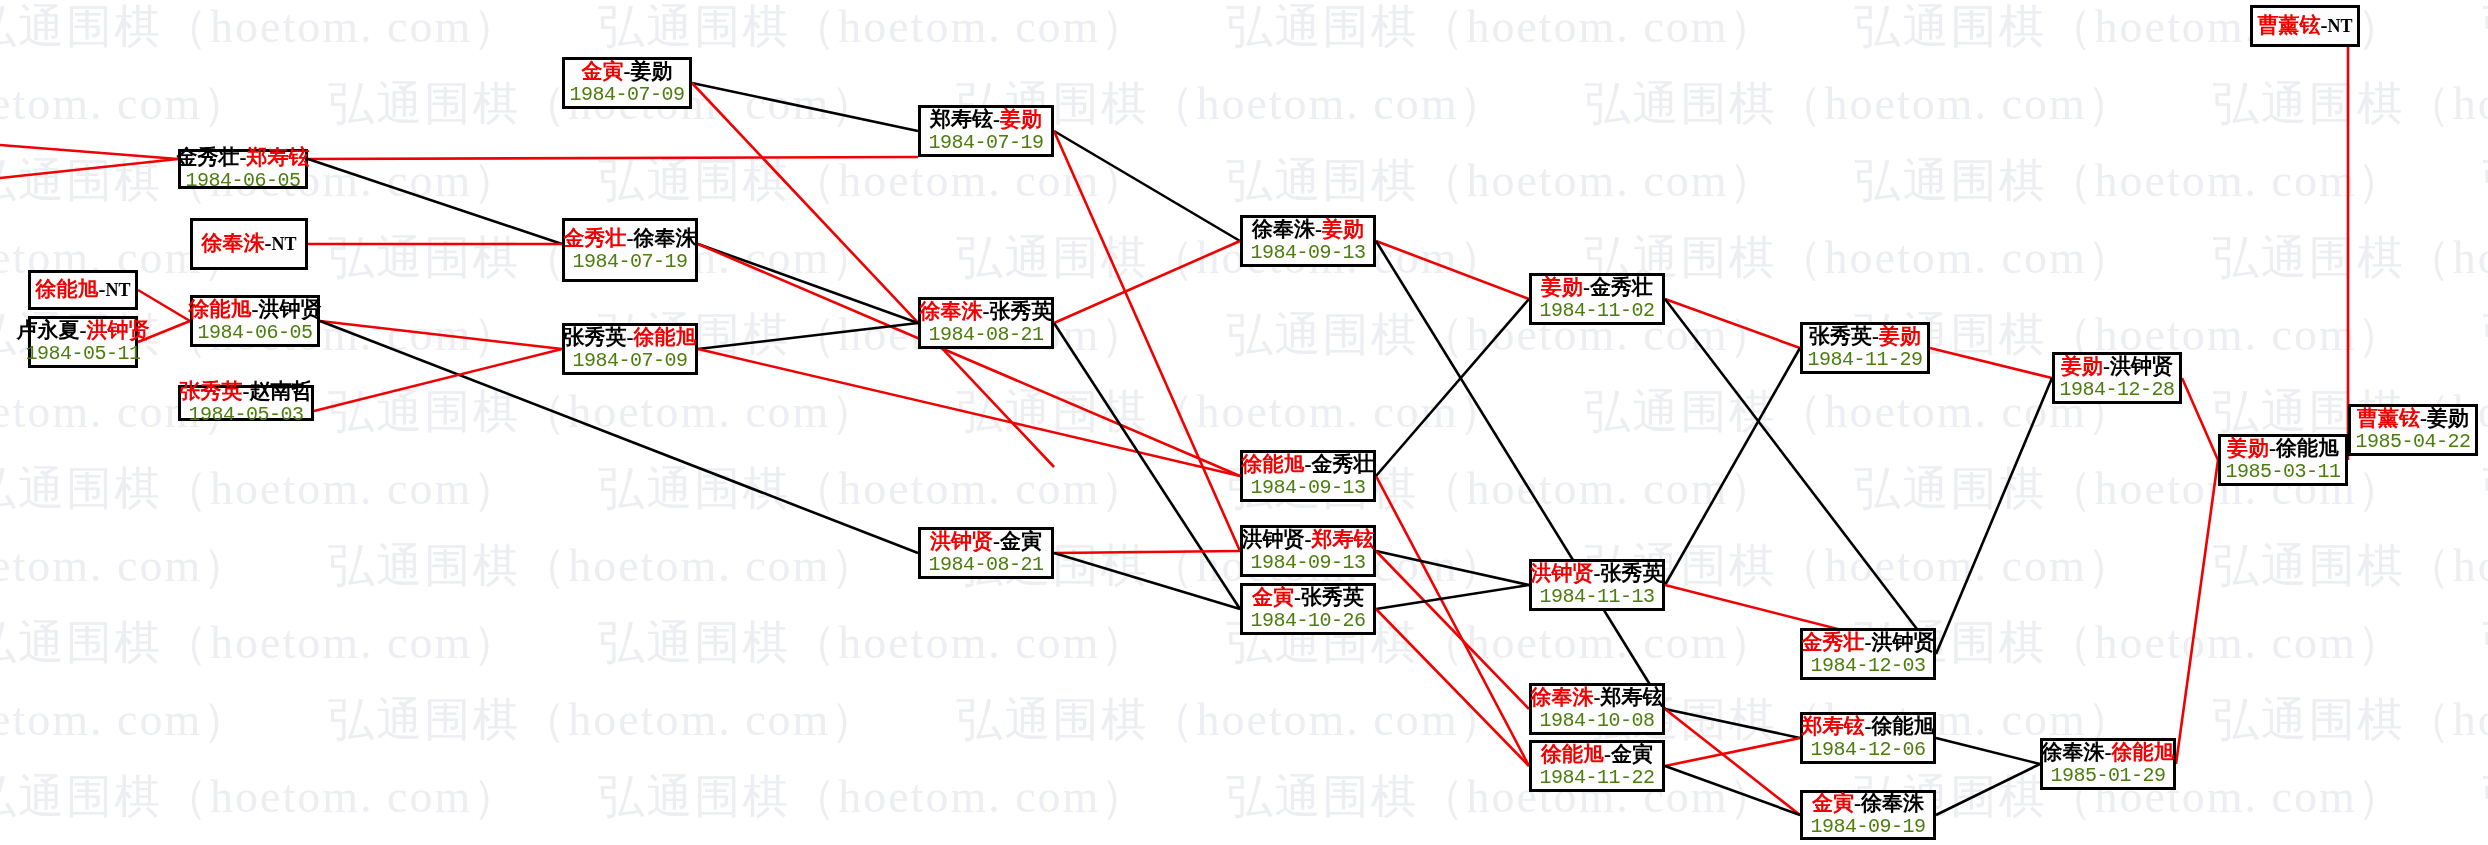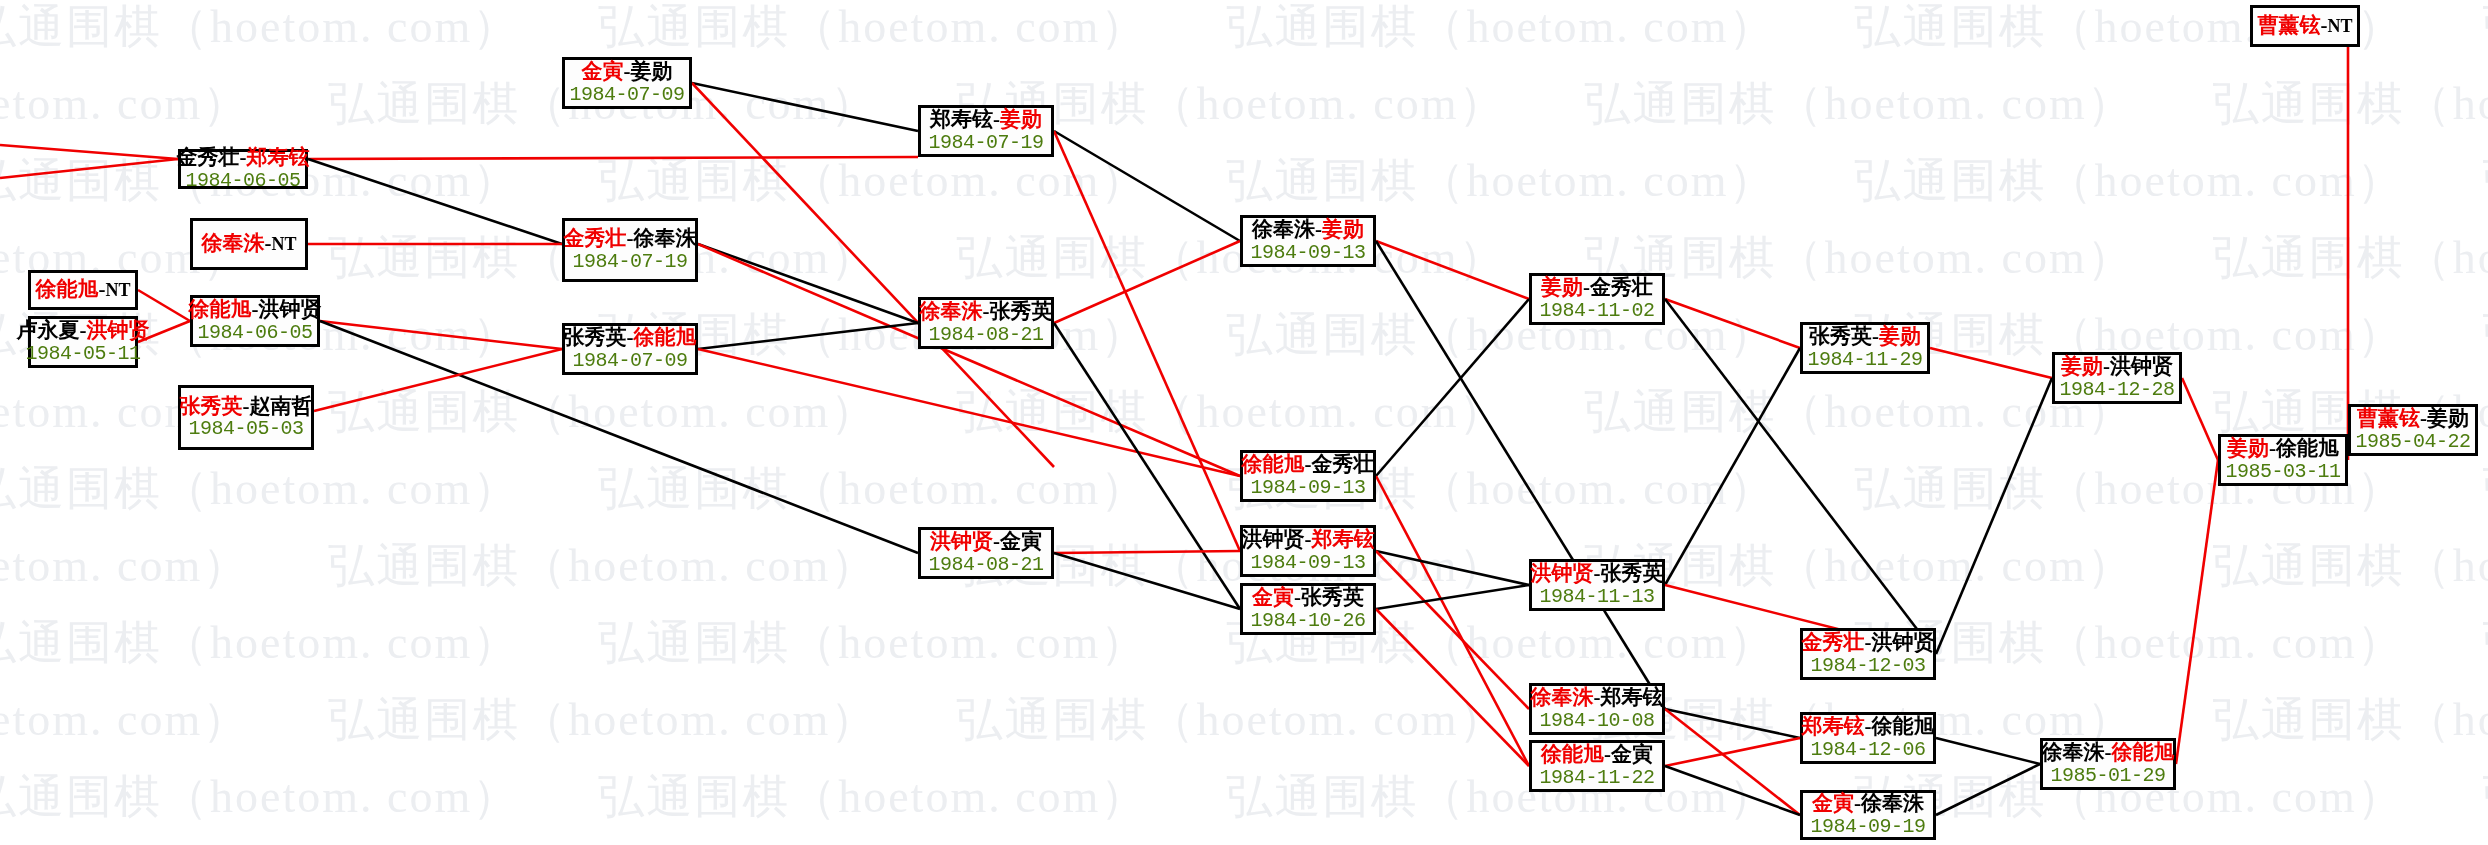--- a/index.html
+++ b/index.html
@@ -141,21 +141,21 @@
         <div class="players"><span class="w">徐能旭</span><span class="sep">-</span><span class="l" style="font-size: 18px;">NT</span></div>
       </div>
       <div class="node" style="left: 28px; top: 316px; width: 110px; height: 52px;">
         <div class="players"><span class="l">卢永夏</span><span class="sep">-</span><span class="w">洪钟贤</span></div>
         <div class="date">1984-05-11</div>
       </div>
       <div class="node" style="left: 190px; top: 295px; width: 130px; height: 52px;">
         <div class="players"><span class="w">徐能旭</span><span class="sep">-</span><span class="l">洪钟贤</span></div>
         <div class="date">1984-06-05</div>
       </div>
-      <div class="node" style="left: 178px; top: 385px; width: 136px; height: 65px;">
+      <div class="node" style="left: 178px; top: 385px; width: 136px; height: 36px;">
         <div class="players"><span class="w">张秀英</span><span class="sep">-</span><span class="l">赵南哲</span></div>
         <div class="date">1984-05-03</div>
       </div>
       <div class="node" style="left: 562px; top: 57px; width: 130px; height: 52px;">
         <div class="players"><span class="w">金寅</span><span class="sep">-</span><span class="l">姜勋</span></div>
         <div class="date">1984-07-09</div>
       </div>
       <div class="node" style="left: 562px; top: 218px; width: 136px; height: 64px;">
         <div class="players"><span class="w">金秀壮</span><span class="sep">-</span><span class="l">徐奉洙</span></div>
         <div class="date">1984-07-19</div>

